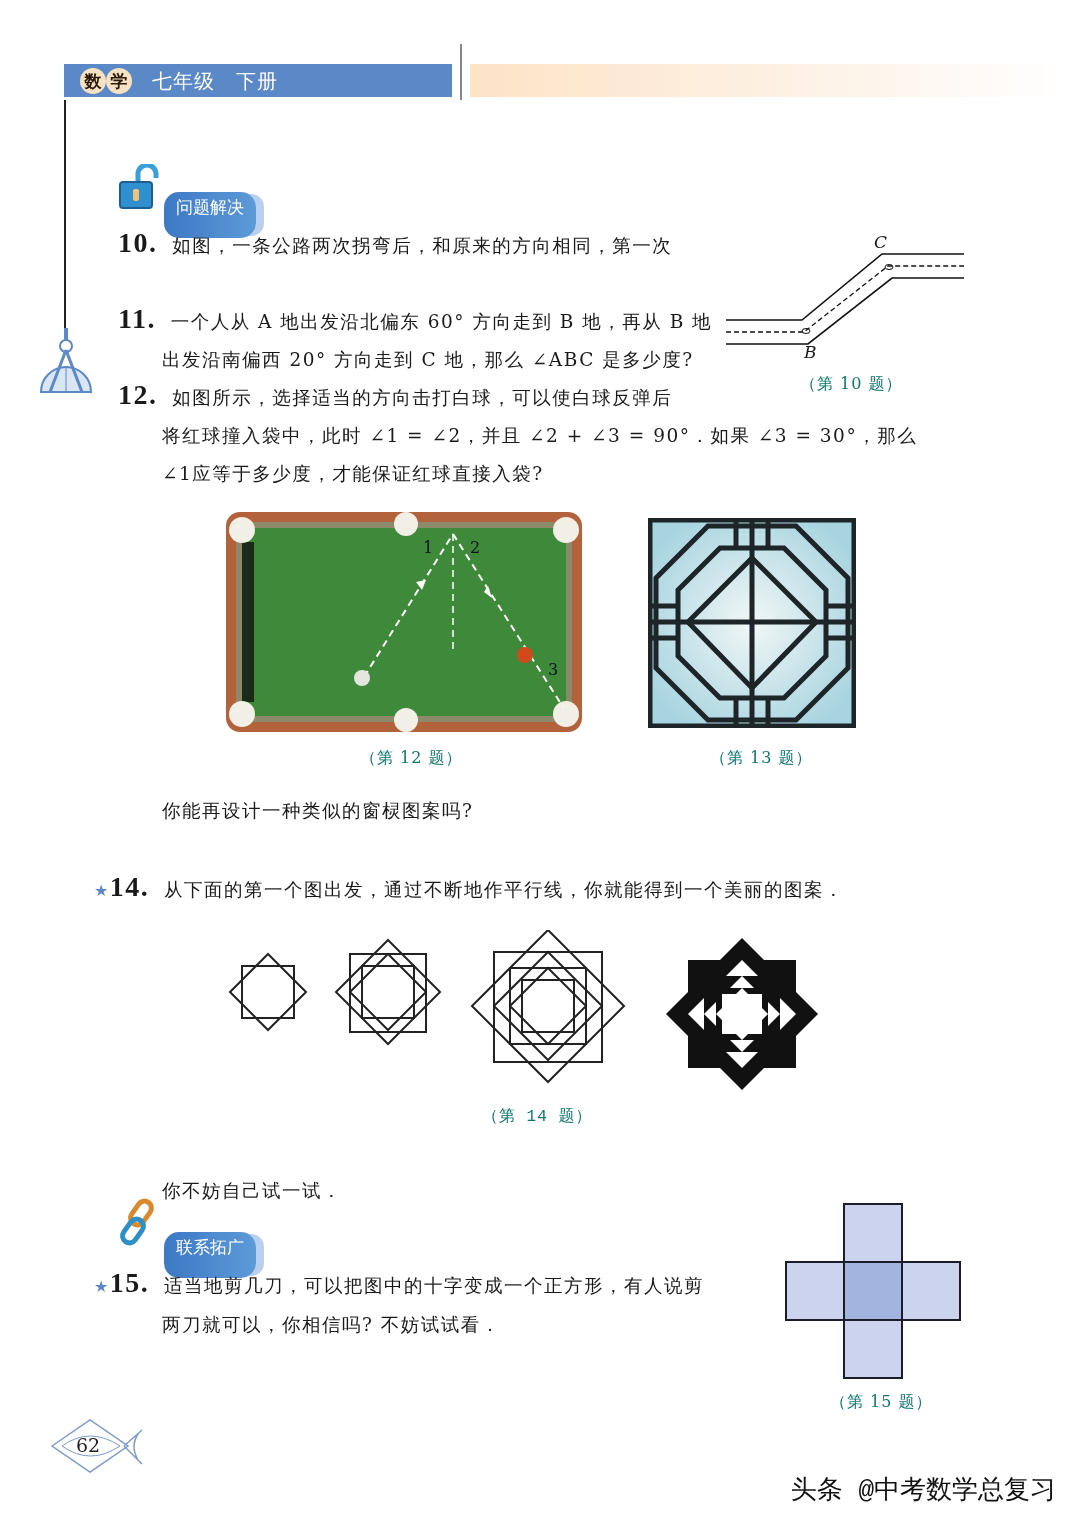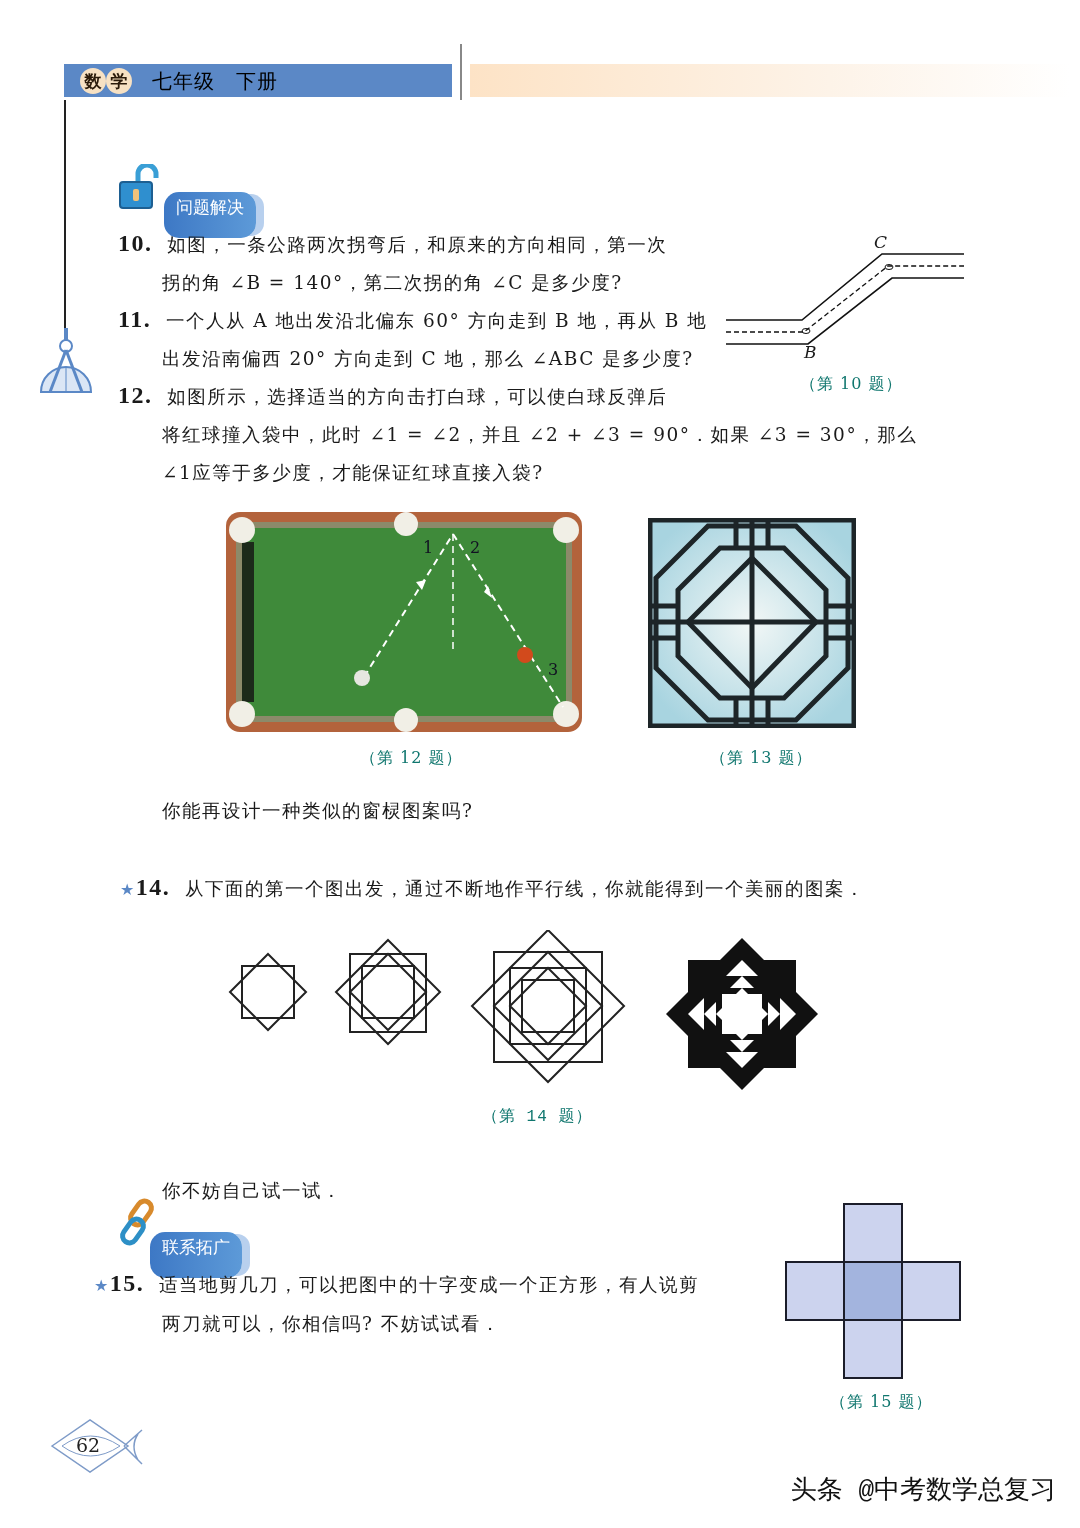--- a/index.html
+++ b/index.html
@@ -2,25 +2,25 @@
 <html><head>
 <meta charset="utf-8">
 <style>
   html,body{margin:0;padding:0;background:#fff;}
   body{width:1080px;height:1528px;position:relative;overflow:hidden;font-family:"DejaVu Serif","Liberation Serif",serif;color:#1a1a1a;}
   .abs{position:absolute;}
   .header-bar{left:64px;top:64px;width:388px;height:33px;background:#5b88c6;}
   .header-sep{left:460px;top:44px;width:2px;height:56px;background:#888;}
   .header-fade{left:470px;top:64px;width:600px;height:33px;background:linear-gradient(to right,#fde3c6,#fdf3e8 60%,#ffffff);}
   .badge{position:absolute;top:4px;width:26px;height:26px;border-radius:50%;background:#f7e1c3;color:#2a1a0a;font-weight:bold;font-size:17px;line-height:26px;text-align:center;font-family:"DejaVu Sans",sans-serif;}
-  .header-text{position:absolute;left:88px;top:3px;color:#000000;font-family:"DejaVu Sans","Liberation Sans",sans-serif;font-size:20px;letter-spacing:1px;line-height:28px;}
+  .header-text{position:absolute;left:88px;top:3px;color:#ffffff;font-family:"DejaVu Sans","Liberation Sans",sans-serif;font-size:20px;letter-spacing:1px;line-height:28px;}
   .vline{left:64px;width:2px;background:#222;}
   .section-pill{height:46px;border-radius:15px;background:linear-gradient(to right,#3d78c5,#5d9ad8);color:#fff;font-family:"DejaVu Sans","Liberation Sans",sans-serif;font-size:17px;line-height:30px;padding:0 12px;box-shadow:10px 0 0 -2px #b8d0ee;margin-top:20px;}
   .q{font-size:18.5px;line-height:38px;letter-spacing:1.5px;}
-  .qnum{font-weight:bold;font-family:"Liberation Serif","DejaVu Serif",serif;font-size:24px;}
+  .qnum{font-weight:bold;font-family:"Liberation Serif","DejaVu Serif",serif;font-size:28px;}
   .caption{font-size:16px;color:#0f766e;letter-spacing:1px;}
   .star{color:#5b88c6;font-size:16px;}
   .watermark{right:24px;top:1472px;font-family:Liberation Mono, monospace;font-size:26px;color:#111;text-shadow:1px 1px 0 #fff,-1px -1px 0 #fff;}
 </style>
 </head>
 <body>
 
 <div class="abs header-bar">
   <span class="badge" style="left:16px">数</span>
   <span class="badge" style="left:42px">学</span>
@@ -45,21 +45,20 @@
   <svg width="46" height="46" viewBox="0 0 46 46">
     <path d="M22 20 V10 A9 9 0 0 1 40 10 V14" fill="none" stroke="#3a9fd6" stroke-width="5"></path>
     <rect x="4" y="18" width="32" height="26" rx="3" fill="#2f8fcf" stroke="#1d5f92" stroke-width="2"></rect>
     <rect x="17" y="25" width="6" height="12" rx="2" fill="#f1c27a"></rect>
   </svg>
 </div>
 <div class="abs section-pill" style="left:164px;top:172px;">问题解决</div>
 
 <div class="abs q" style="left:118px;top:224px;width:600px;">
   <div><span class="qnum">10.</span>&nbsp;&nbsp;<span>如图，一条公路两次拐弯后，和原来的方向相同，第一次</span></div>
-  <div style="padding-left:44px">拐的角 ∠B = 140°，第二次拐的角 ∠C 是多少度?</div>
 </div>
 
 <div class="abs q" style="left:118px;top:300px;width:600px;">
   <div><span class="qnum">11.</span>&nbsp;&nbsp;<span>一个人从 A 地出发沿北偏东 60° 方向走到 B 地，再从 B 地</span></div>
   <div style="padding-left:44px">出发沿南偏西 20° 方向走到 C 地，那么 ∠ABC 是多少度?</div>
 </div>
 
 <div class="abs" style="left:724px;top:232px;width:245px;height:170px;">
   <svg width="245" height="140" viewBox="0 0 245 140">
     <polyline points="2,88 78,88 158,22 240,22" fill="none" stroke="#111" stroke-width="1.6"></polyline>
@@ -137,21 +136,21 @@
       <line x1="120" y1="180" x2="120" y2="206"></line>
     </g>
   </svg>
 </div>
 <span class="abs caption" style="left:710px;top:748px;text-align:right;">（第 13 题）</span>
 
 <div class="abs q" style="left:118px;top:792px;width:860px;">
   <div style="padding-left:44px">你能再设计一种类似的窗棂图案吗?</div>
 </div>
 
-<div class="abs q" style="left:94px;top:868px;width:880px;margin-left:26px;">
+<div class="abs q" style="left:94px;top:868px;width:880px;">
   <div><span class="star">★</span><span class="qnum">14.</span>&nbsp;&nbsp;<span>从下面的第一个图出发，通过不断地作平行线，你就能得到一个美丽的图案．</span></div>
 </div>
 
 <div class="abs" style="left:226px;top:930px;width:600px;height:170px;">
   <svg width="600" height="170" viewBox="0 0 600 170">
     <g fill="none" stroke="#222" stroke-width="2">
       <rect x="16" y="36" width="52" height="52"></rect>
       <polygon points="42,24 80,62 42,100 4,62"></polygon>
       <rect x="124" y="24" width="76" height="78"></rect>
       <rect x="136" y="36" width="52" height="52"></rect>
@@ -179,21 +178,21 @@
 <span class="abs caption" style="left:482px;top:1106px;font-family:Liberation Mono, monospace;">（第 14 题）</span>
 
 <div class="abs q" style="left:162px;top:1132px;margin-top:40px;">你不妨自己试一试．</div>
 
 <div class="abs" style="left:114px;top:1198px;width:48px;height:50px;">
   <svg width="48" height="50" viewBox="0 0 48 50">
     <rect x="20" y="2" width="14" height="26" rx="7" transform="rotate(35 27 15)" fill="none" stroke="#d88a2c" stroke-width="5"></rect>
     <rect x="12" y="20" width="14" height="26" rx="7" transform="rotate(35 19 33)" fill="none" stroke="#2d8fc6" stroke-width="5"></rect>
   </svg>
 </div>
-<div class="abs section-pill" style="left:150px;top:1212px;">联系拓广</div>
+<div class="abs section-pill" style="left:164px;top:1212px;">联系拓广</div>
 
 <div class="abs q" style="left:94px;top:1264px;width:680px;">
   <div><span class="star">★</span><span class="qnum">15.</span>&nbsp;&nbsp;<span>适当地剪几刀，可以把图中的十字变成一个正方形，有人说剪</span></div>
   <div style="padding-left:68px">两刀就可以，你相信吗? 不妨试试看．</div>
 </div>
 
 <div class="abs" style="left:784px;top:1202px;width:180px;height:180px;">
   <svg width="180" height="180" viewBox="0 0 180 180">
     <g stroke="#1b1d2a" stroke-width="2">
       <rect x="60" y="2" width="58" height="58" fill="#ccd3ee"></rect>

